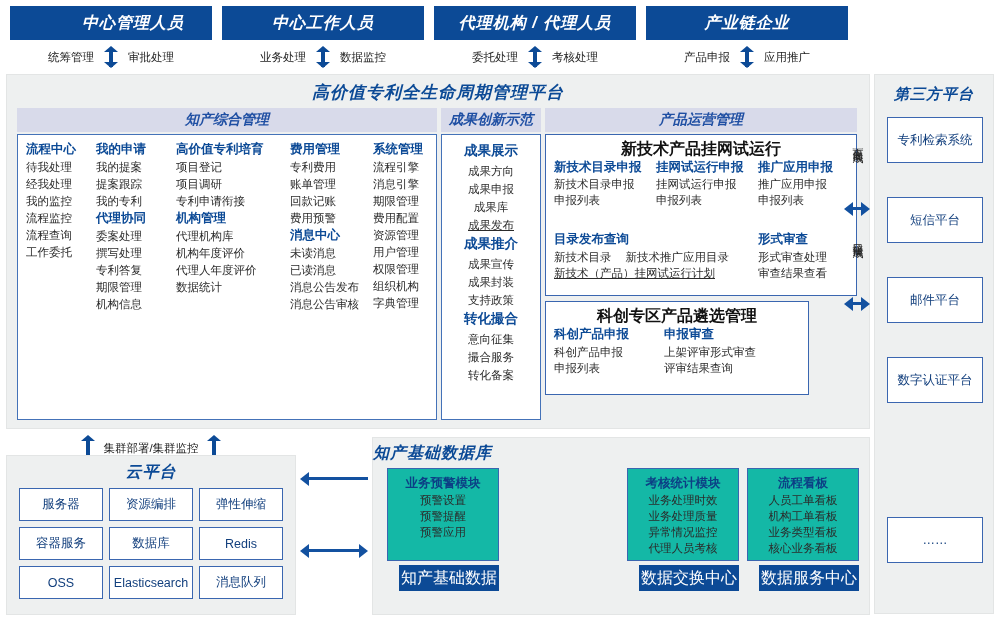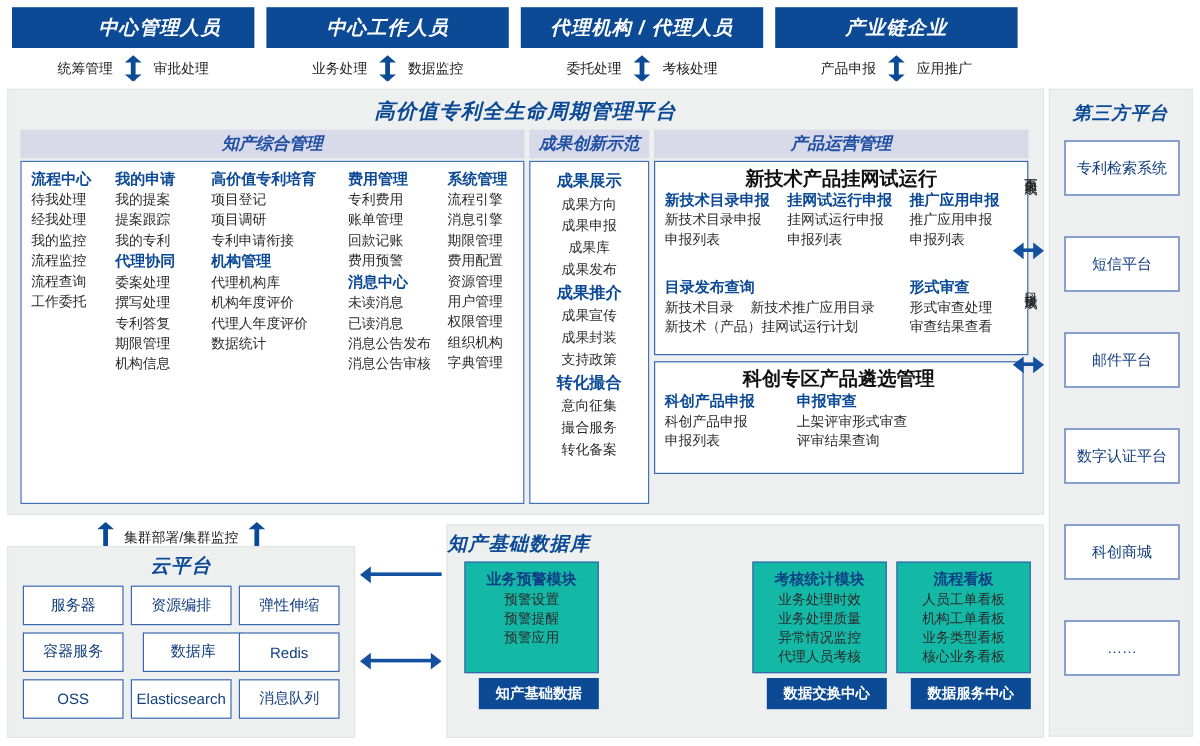--- a/index.html
+++ b/index.html
@@ -149,21 +149,21 @@
   .db-col{ position:absolute; width:112px; }
   .db-box{
     border:1.5px solid #3a66b0; background:#14b8a6; height:93px;
     display:flex;flex-direction:column;align-items:center; padding-top:5px;
   }
   .db-box .h{ font-size:12.5px; font-weight:bold; color:#0c3f85; line-height:18px;}
   .db-box .i{ font-size:11.5px; color:#2b2b2b; line-height:16px;}
   .db-foot{
     margin-top:4px; height:26px; background:#0c4a96; color:#fff;
     display:flex;align-items:center;justify-content:center;
-    font-size:12px; font-weight:bold;margin-left:12px;
+    font-size:16px; font-weight:normal;margin-left:12px;
   }
 </style>
 </head>
 <body>
 
 <div class="abs" id="persona-row">
     <div class="persona blue-bar" style="left:0px;width:202px;padding-left:44px;">中心管理人员</div>
     <div class="persona-tasks" style="left:0px;width:202px;">
       <span class="tk">统筹管理</span>
       <span class="arrow-v" style="height:22px;">
@@ -261,21 +261,21 @@
         <div class="grp-item">组织机构</div>
         <div class="grp-item">字典管理</div>
       </div>
     </div>
   <div class="sec-body" id="ach-body" style="left:434px; top:59px; width:100px; height:286px;">
       <div class="colgrp" style="left:0;top:6px;width:100%;text-align:center;">
         <div class="grp-title" style="font-size:13.5px;line-height:20px;">成果展示</div>
         <div class="grp-item" style="line-height:18px;">成果方向</div>
         <div class="grp-item" style="line-height:18px;">成果申报</div>
         <div class="grp-item" style="line-height:18px;">成果库</div>
-        <div class="grp-item" style="line-height:18px;">成果发布</div>
+        <div class="grp-item" style="line-height:18px;text-decoration:underline;">成果发布</div>
         <div class="grp-title" style="font-size:13.5px;line-height:20px;">成果推介</div>
         <div class="grp-item" style="line-height:18px;">成果宣传</div>
         <div class="grp-item" style="line-height:18px;">成果封装</div>
         <div class="grp-item" style="line-height:18px;">支持政策</div>
         <div class="grp-title" style="font-size:13.5px;line-height:20px;">转化撮合</div>
         <div class="grp-item" style="line-height:18px;">意向征集</div>
         <div class="grp-item" style="line-height:18px;">撮合服务</div>
         <div class="grp-item" style="line-height:18px;">转化备案</div>
       </div>
     </div>
@@ -296,29 +296,29 @@
         <div class="grp-title" style="white-space:normal;line-height:16px;">推广应用申报</div>
         <div class="grp-item" style="line-height:16px;">推广应用申报</div>
         <div class="grp-item" style="line-height:16px;">申报列表</div>
       </div>
       <div class="colgrp" style="left:8px;top:96px;width:200px;">
         <div class="grp-title" style="white-space:nowrap;">目录发布查询</div>
         <div style="display:flex;gap:14px;">
           <div class="grp-item" style="line-height:16px;">新技术目录</div>
           <div class="grp-item" style="line-height:16px;">新技术推广应用目录</div>
         </div>
-        <div class="grp-item" style="line-height:16px;">新技术（产品）挂网试运行计划</div>
+        <div class="grp-item" style="line-height:16px;text-decoration:underline;">新技术（产品）挂网试运行计划</div>
       </div>
       <div class="colgrp" style="left:212px;top:96px;width:96px;">
         <div class="grp-title" style="white-space:nowrap;">形式审查</div>
         <div class="grp-item" style="line-height:16px;">形式审查处理</div>
         <div class="grp-item" style="line-height:16px;">审查结果查看</div>
       </div>
     </div>
-  <div class="sub-box" id="po-box-2" style="left:538px; top:226px; width:308px; height:94px;">
+  <div class="sub-box" id="po-box-2" style="left:538px; top:226px; width:264px; height:94px;">
       <div class="sub-title">科创专区产品遴选管理</div>
       <div class="colgrp" style="left:8px;top:24px;width:105px;">
         <div class="grp-title" style="white-space:nowrap;">科创产品申报</div>
         <div class="grp-item" style="line-height:16px;">科创产品申报</div>
         <div class="grp-item" style="line-height:16px;">申报列表</div>
       </div>
       <div class="colgrp" style="left:118px;top:24px;width:150px;">
         <div class="grp-title" style="white-space:nowrap;">申报审查</div>
         <div class="grp-item" style="line-height:16px;">上架评审形式审查</div>
         <div class="grp-item" style="line-height:16px;">评审结果查询</div>
@@ -340,41 +340,40 @@
       <span class="rt"></span>
   </div>
 </div>
 
 <div class="abs" id="third-party">
   <div id="third-party-title">第三方平台</div>
 <div class="tp-item" style="top:42px;">专利检索系统</div>
     <div class="tp-item" style="top:122px;">短信平台</div>
     <div class="tp-item" style="top:202px;">邮件平台</div>
     <div class="tp-item" style="top:282px;">数字认证平台</div>
-    <div class="tp-item" style="top:362px;">科创商城</div>
     <div class="tp-item" style="top:442px;">……</div>
   </div>
 
 <div class="abs" id="cluster-label">
   <span class="arrow-v">
       <span class="down"></span>
     </span>
   <span>集群部署/集群监控</span>
   <span class="arrow-v">
       <span class="down"></span>
     </span>
 </div>
 
 <div class="abs" id="cloud-panel">
   <div id="cloud-title">云平台</div>
 <div class="cloud-cell" style="left:12px;top:32px;">服务器</div>
     <div class="cloud-cell" style="left:102px;top:32px;">资源编排</div>
     <div class="cloud-cell" style="left:192px;top:32px;">弹性伸缩</div>
     <div class="cloud-cell" style="left:12px;top:71px;">容器服务</div>
-    <div class="cloud-cell" style="left:112px;top:71px;">数据库</div>
+    <div class="cloud-cell" style="left:102px;top:71px;">数据库</div>
     <div class="cloud-cell" style="left:192px;top:71px;">Redis</div>
     <div class="cloud-cell" style="left:12px;top:110px;">OSS</div>
     <div class="cloud-cell" style="left:102px;top:110px;">Elasticsearch</div>
     <div class="cloud-cell" style="left:192px;top:110px;">消息队列</div>
   </div>
 
 <div class="abs" style="left:300px; top:472px; width:68px; height:14px;">
   <div class="arrow-h" style="width:68px;">
       <span class="shaft" style="left:7px;right:0;"></span>
       <span class="lt"></span>

